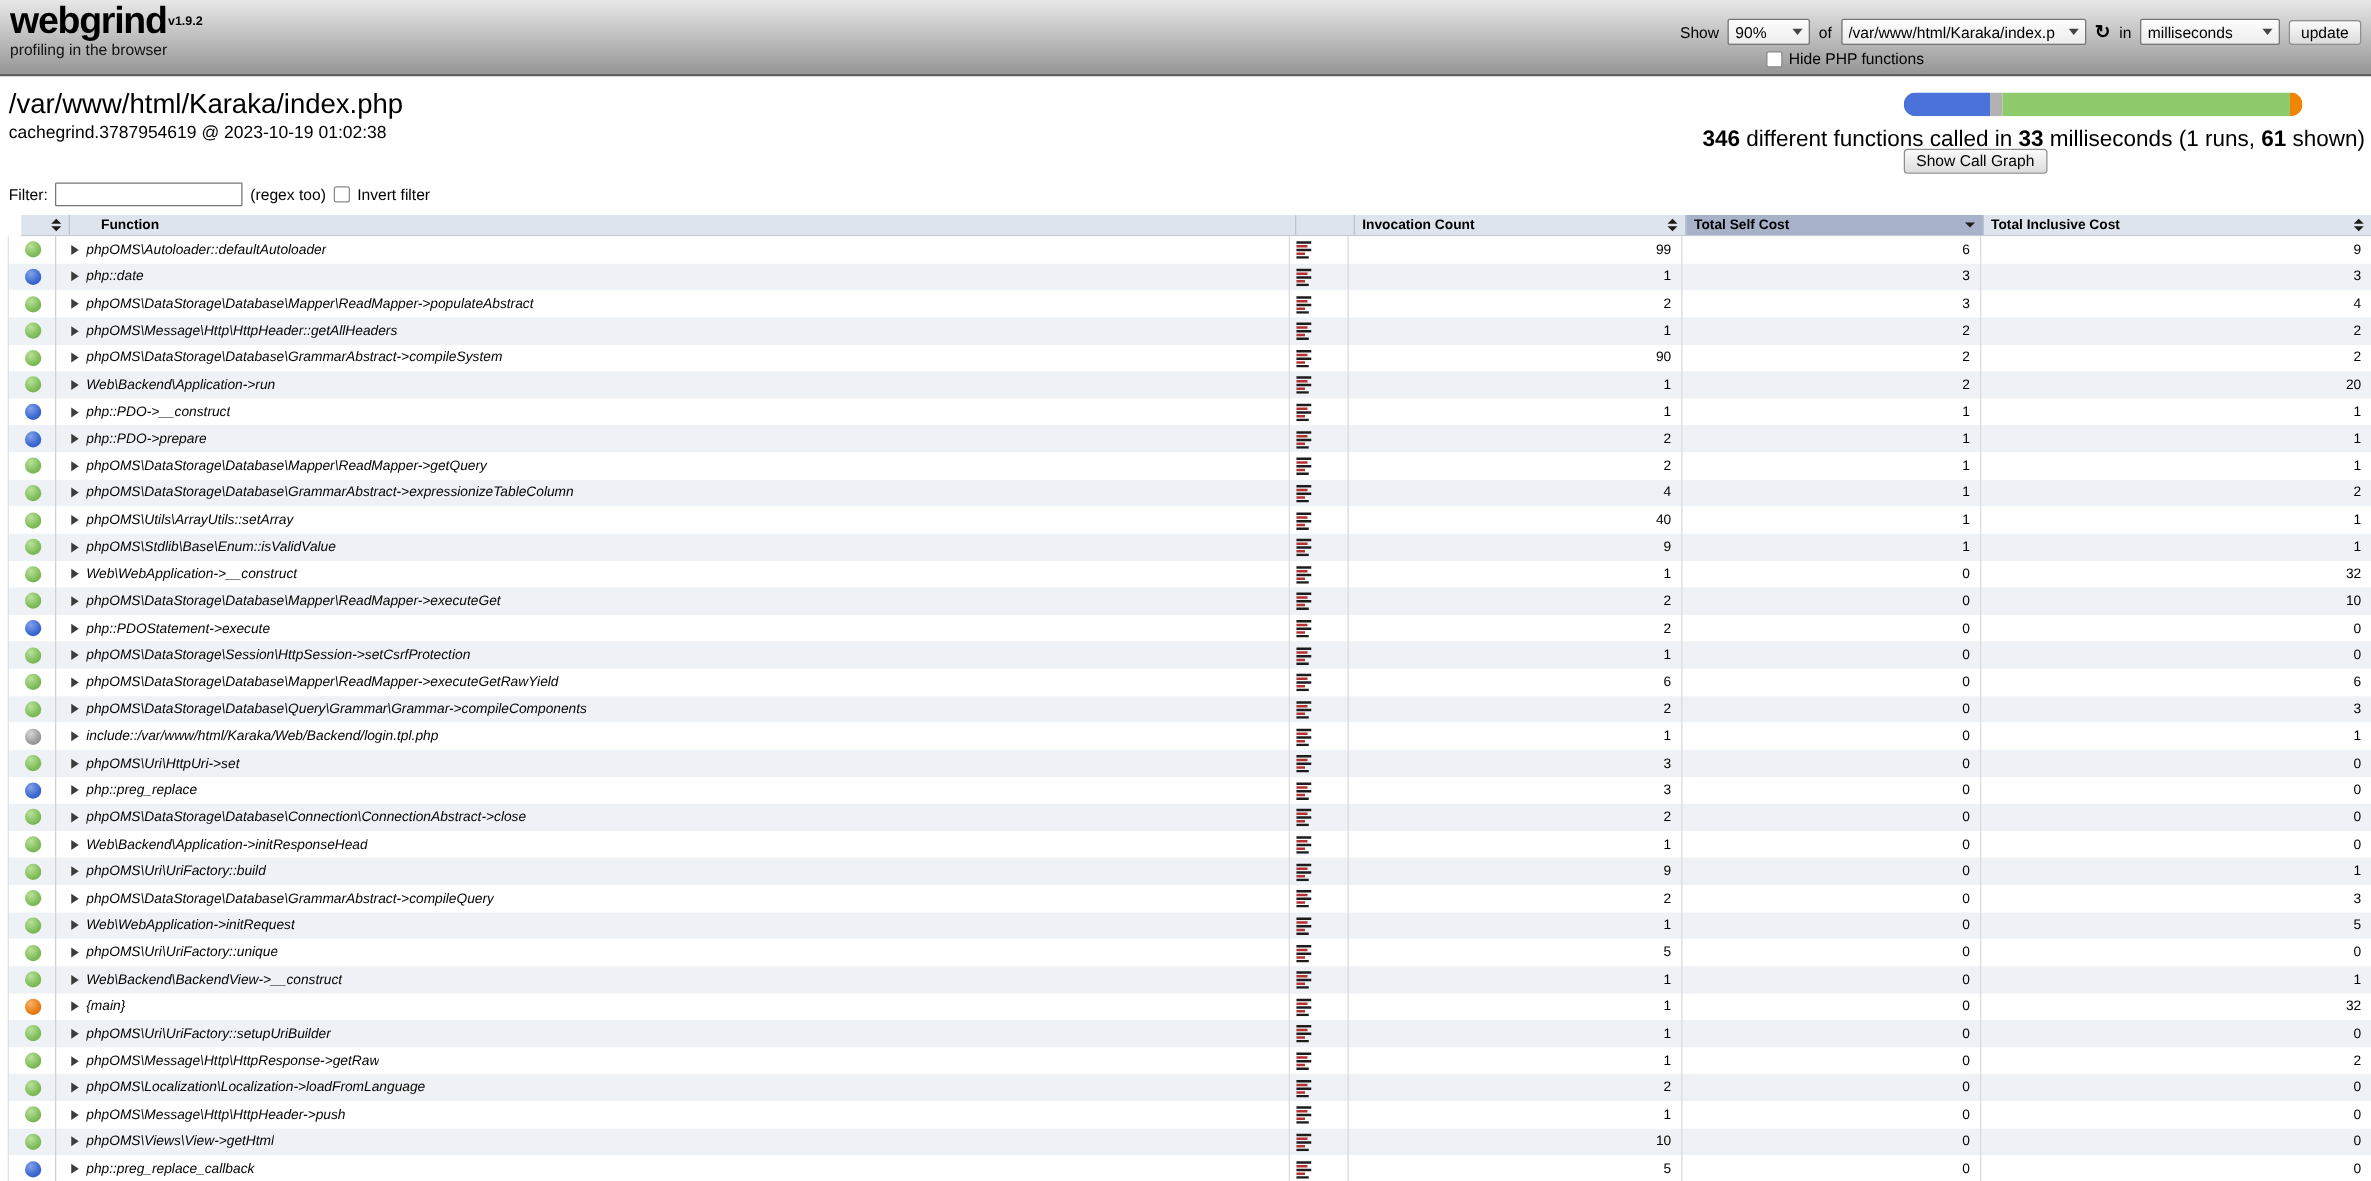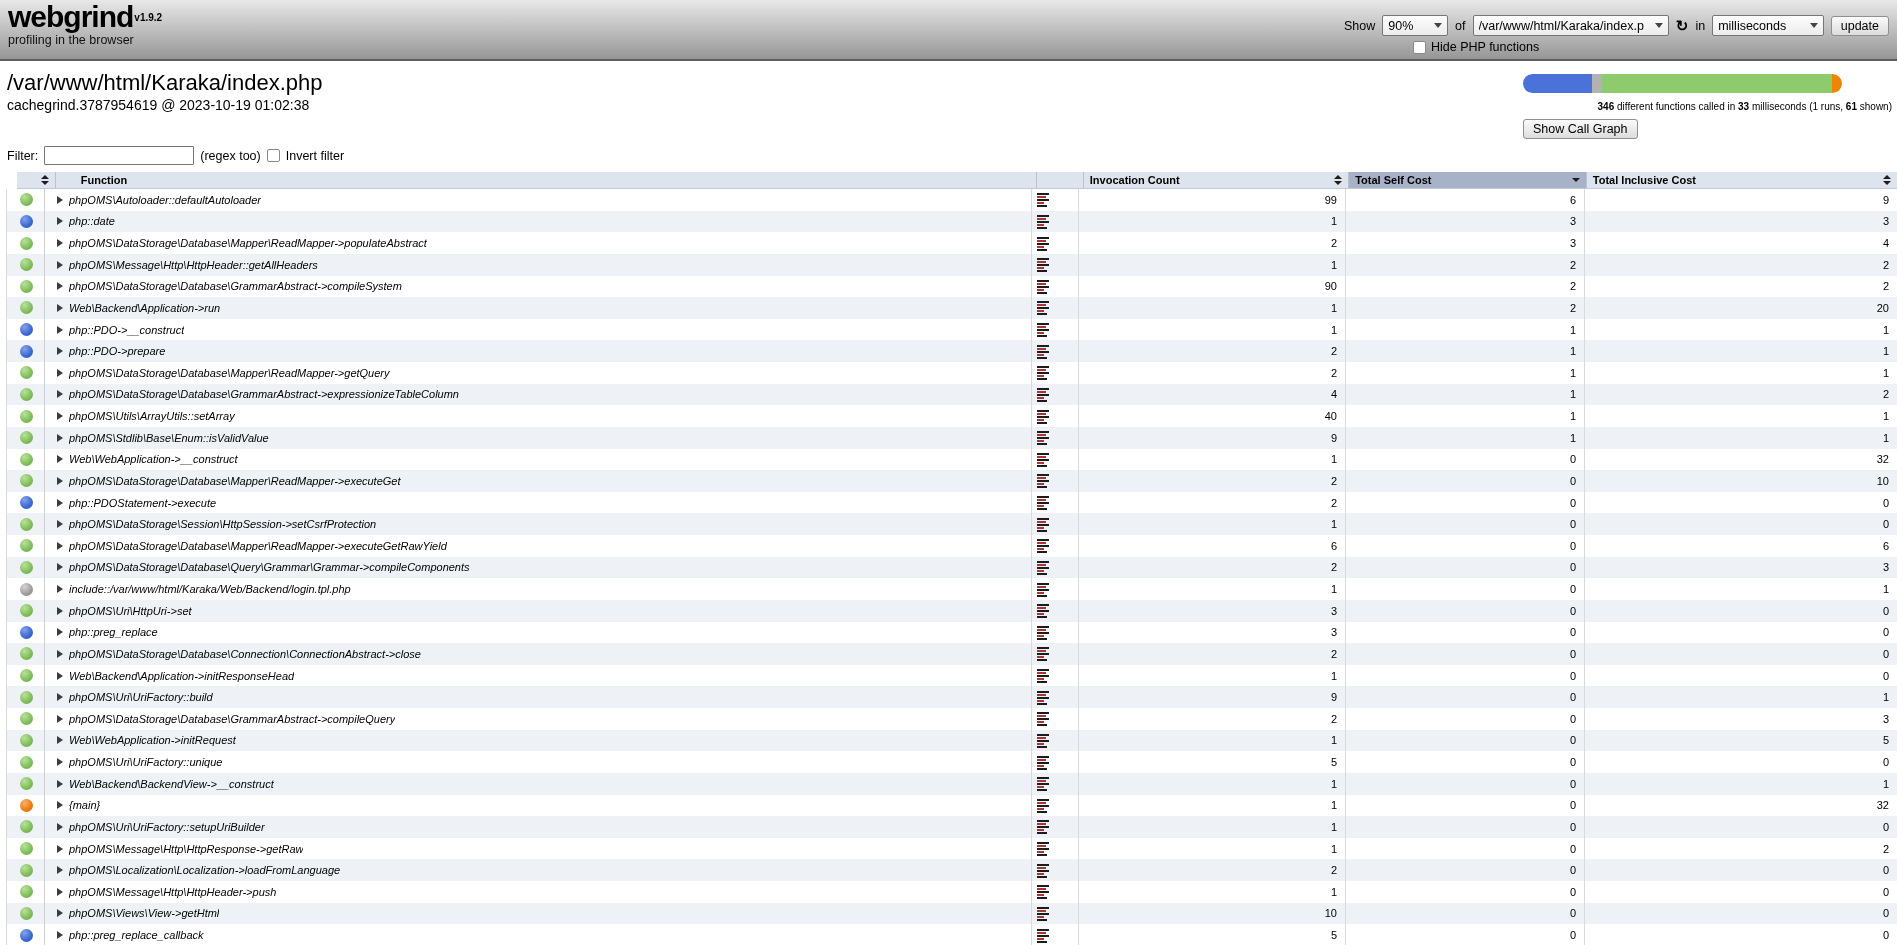--- a/index.html
+++ b/index.html
@@ -48,21 +48,21 @@
 
   
   .page-title{ position:absolute; left:7px; top:73px; font-size:22px; line-height:20px; }
   .dataset{ position:absolute; left:7px; top:97px; font-size:14px; }
 
   .progress{
     position:absolute; left:1523px; top:74px; width:319px; height:19px;
     display:flex; border-radius:10px; overflow:hidden;
   }
   .progress .seg{ height:100%; display:block; }
-  .stats{ position:absolute; top:101px; right:5px; font-size:10px; white-space:nowrap; }
+  .stats{ position:absolute; top:101px; right:5px; font-size:18px; white-space:nowrap; }
   .callgraph{ position:absolute; left:1523px; top:119px; }
 
   
   .filter-row{ position:absolute; left:7px; top:146px; display:flex; align-items:center; gap:6px; font-size:12.5px; }
   .filter-input{
     width:150px; height:19px; border:1px solid #767676; border-radius:1px;
     font-family:"Liberation Sans", sans-serif; font-size:12px; padding:0 3px; outline:none;
   }
 
   

